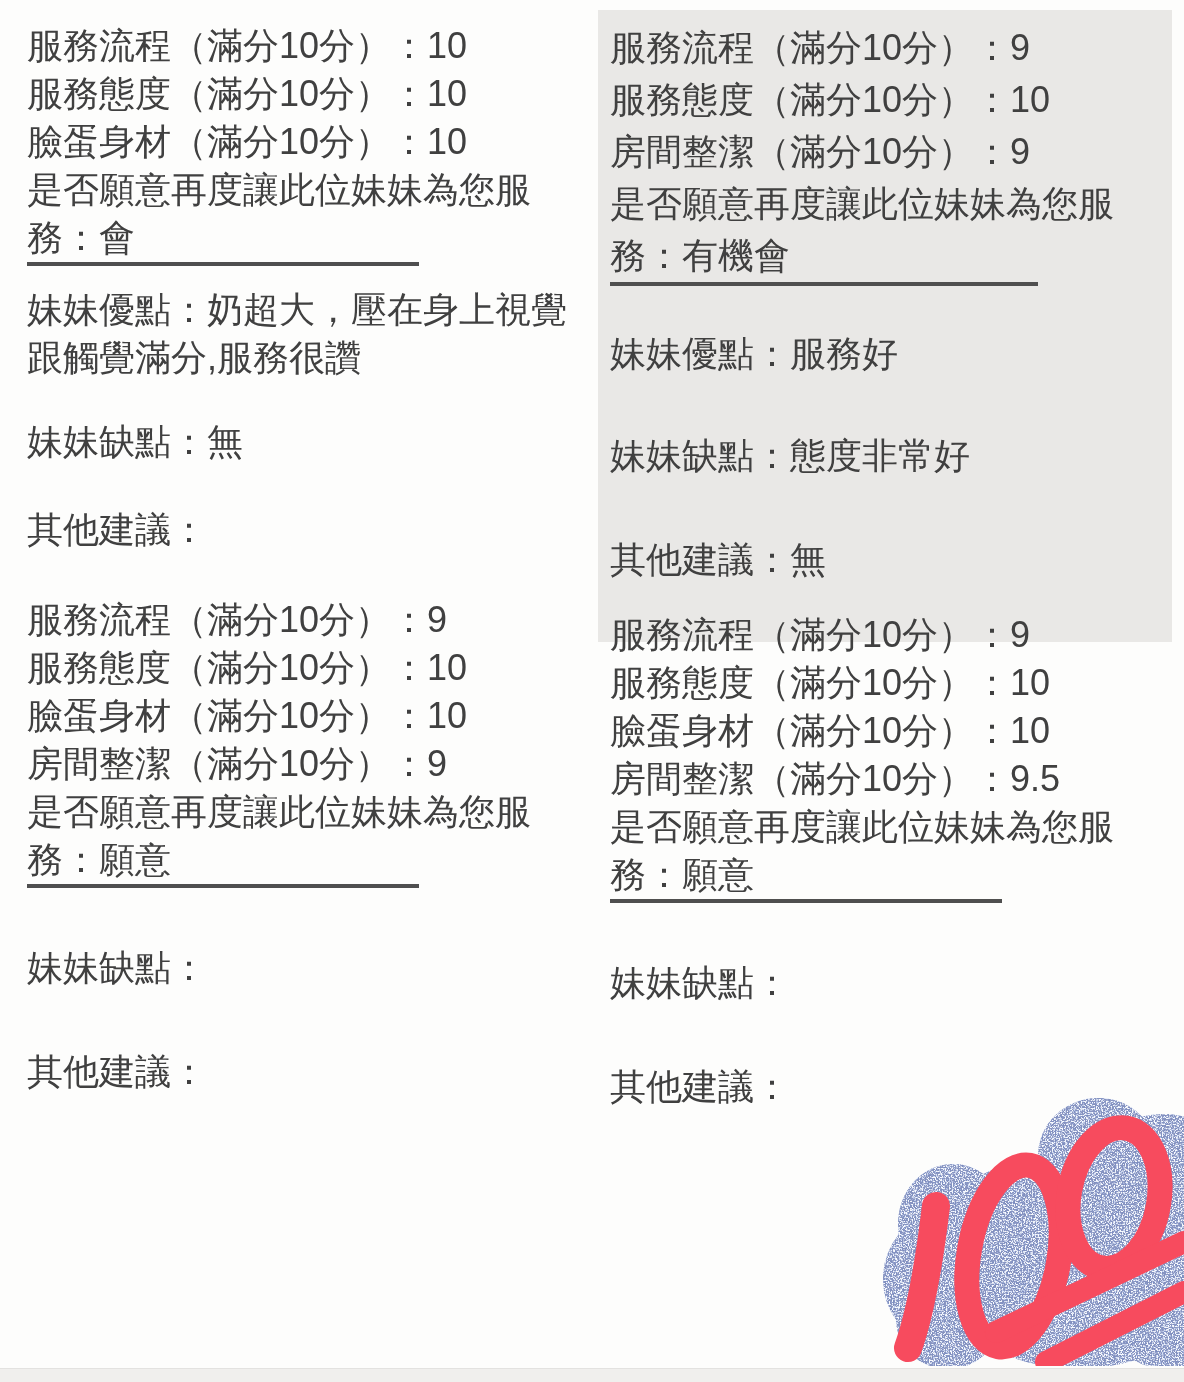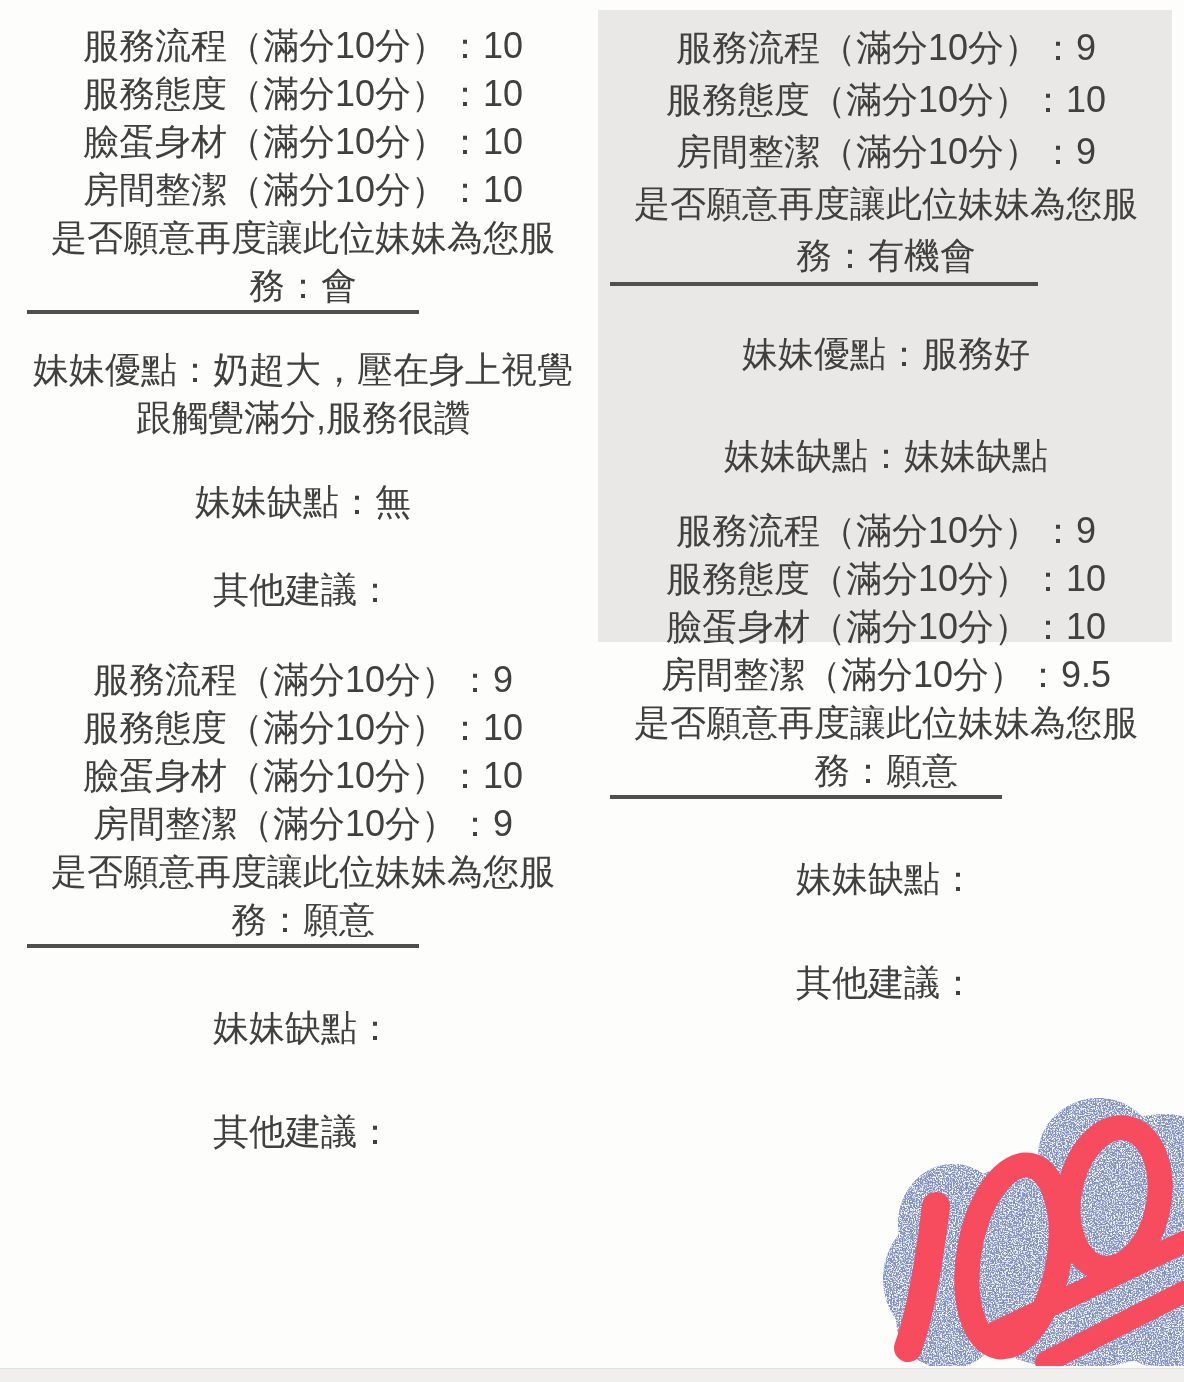--- a/index.html
+++ b/index.html
@@ -7,48 +7,47 @@
   .canvas{
     position:relative;width:1184px;height:1382px;overflow:hidden;
     background:#fdfdfc;
     font-family:"Liberation Sans","DejaVu Sans",sans-serif;
     font-size:36px;line-height:48px;color:#404040;
   }
   .panel{position:absolute;left:598px;top:10px;width:574px;height:632px;background:#e9e8e6;z-index:0;}
   .col{position:absolute;top:0;padding-top:22px;z-index:1;}
   .col-left{left:27px;width:552px;}
   .col-right{left:610px;width:552px;}
-  p{margin:0;text-align:center;}
+  p{margin:0;}
   .prewrap{white-space:pre-wrap;}
   .loose{line-height:52px;}
   hr.divider{border:0;border-top:4px solid #4f4f4f;width:392px;margin:0;}
   hr.wide{width:428px;}
   .mt16{margin-top:16px}.mt18{margin-top:18px}.mt19{margin-top:19px}
-  .mt20{margin-top:20px}.mt24{margin-top:32px}.mt25{margin-top:25px}
+  .mt20{margin-top:20px}.mt24{margin-top:20px}.mt25{margin-top:25px}
   .mt26{margin-top:26px}.mt32{margin-top:42px}.mt40{margin-top:40px}
   .mt48{margin-top:36px}.mt50{margin-top:50px}.mt52{margin-top:52px}
   .mt56{margin-top:56px}
   .footer-strip{position:absolute;left:0;top:1368px;width:1184px;height:14px;background:#f0efed;border-top:1px solid #e3e2e0;z-index:1;}
   .sticker{position:absolute;left:878px;top:1094px;width:306px;height:272px;z-index:2;}
 </style>
 </head>
 <body>
 
 <div class="canvas">
 
   <div class="panel"></div>
 
   <section class="col col-left">
 
     <article class="review">
       <div>
         <p><span>服務流程（滿分10分）：</span><span>10</span></p>
         <p><span>服務態度（滿分10分）：</span><span>10</span></p>
         <p><span>臉蛋身材（滿分10分）：</span><span>10</span></p>
-        <p><span>房間整潔（滿分10分）：</span><span>10</span></p>
         <p><span class="prewrap">是否願意再度讓此位妹妹為您服
 務：</span><span>會</span></p>
       </div>
       <hr class="divider mt20">
       <p class="mt24"><span>妹妹優點：</span><span class="prewrap">奶超大，壓在身上視覺
 跟觸覺滿分,服務很讚</span></p>
       <p class="mt48"><span>妹妹缺點：</span><span class="prewrap">無</span></p>
       <p class="mt40"><span>其他建議：</span><span class="prewrap"></span></p>
     </article>
 
@@ -73,21 +72,22 @@
     <article class="review loose">
       <div>
         <p><span>服務流程（滿分10分）：</span><span>9</span></p>
         <p><span>服務態度（滿分10分）：</span><span>10</span></p>
         <p><span>房間整潔（滿分10分）：</span><span>9</span></p>
         <p><span class="prewrap">是否願意再度讓此位妹妹為您服
 務：</span><span>有機會</span></p>
       </div>
       <hr class="divider wide mt16">
       <p class="mt32"><span>妹妹優點：</span><span class="prewrap">服務好</span></p>
-      <p class="mt50"><span>妹妹缺點：</span><span class="prewrap">妹妹缺點</span></p>
+      <p class="mt50"><span>妹妹缺點：</span><span class="prewrap">態度非常好</span></p>
+      <p class="mt52"><span>其他建議：</span><span class="prewrap">無</span></p>
     </article>
 
     <article class="review mt25">
       <div>
         <p><span>服務流程（滿分10分）：</span><span>9</span></p>
         <p><span>服務態度（滿分10分）：</span><span>10</span></p>
         <p><span>臉蛋身材（滿分10分）：</span><span>10</span></p>
         <p><span>房間整潔（滿分10分）：</span><span>9.5</span></p>
         <p><span class="prewrap">是否願意再度讓此位妹妹為您服
 務：</span><span>願意</span></p>

